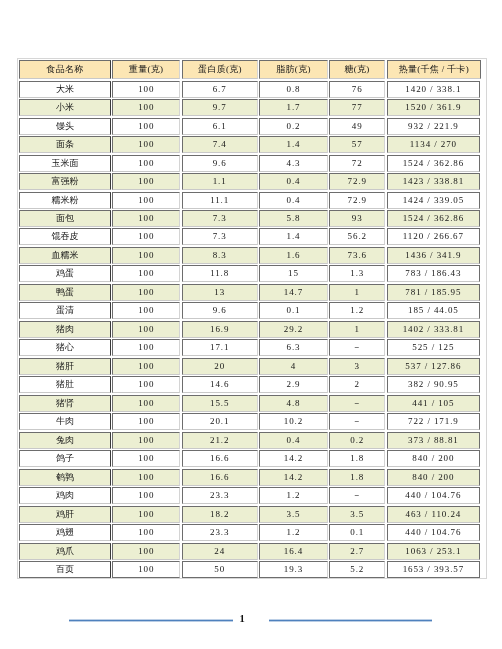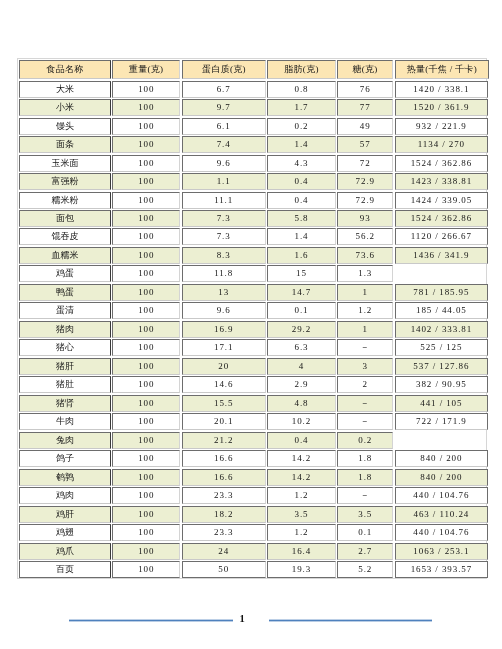--- a/index.html
+++ b/index.html
@@ -17,21 +17,21 @@
         display:flex;align-items:center;justify-content:center;
         font-size:9px;line-height:9px;color:#151515;
         margin:0.55px 1.3px 0.55px 0;flex:0 0 auto;overflow:hidden;white-space:nowrap;}
   .c0{border-right-color:#3a3a3a;}
   .c5{border-right-color:#6d6d6d;}
   .row.last .cell{border-bottom-color:#6d6d6d;text-align:right;}
   .tframe{position:absolute;left:17.0px;top:58.4px;width:470px;height:520.2px;
           border:1px solid #d6d6d6;box-sizing:border-box;pointer-events:none;}
   .row.alt .cell{background:#ecefd2;}
   .hrow .cell{background:#fce6b4;}
-  .c0{width:91.9px}.c1{width:68.2px}.c2{width:84px}.c3{width:69px}.c4{width:56px}.c5{width:93.6px;margin-right:0;}
+  .c0{width:91.9px}.c1{width:68.2px}.c2{width:76px}.c3{width:69px}.c4{width:56px}.c5{width:93.6px;margin-right:0;}
   .num{letter-spacing:0.9px;}
   .hrow .cell{letter-spacing:0.3px;will-change:transform;}
 
   .footer{position:absolute;left:0;top:612px;width:502px;height:14px;}
   .frule{position:absolute;height:3px;top:7px;
          background:linear-gradient(to bottom, rgba(79,129,189,0.38) 0%, rgba(79,129,189,0.38) 33.3%, rgba(79,129,189,1) 33.3%, rgba(79,129,189,1) 66.6%, rgba(79,129,189,0.40) 66.6%, rgba(79,129,189,0.40) 100%);}
   .frule-l{left:69px;width:164px;}
   .frule-r{left:269px;width:163px;}
   .pagenum{position:absolute;left:236px;top:0px;width:12px;text-align:center;will-change:transform;
            font-family:"Liberation Serif",serif;font-size:10.5px;font-weight:bold;color:#111;line-height:14px;}
@@ -129,20 +129,21 @@
     <div class="cell c3 num">1.6</div>
     <div class="cell c4 num">73.6</div>
     <div class="cell c5 num">1436 / 341.9</div>
    </div>
    <div class="row">
     <div class="cell c0 name">鸡蛋</div>
     <div class="cell c1 num">100</div>
     <div class="cell c2 num">11.8</div>
     <div class="cell c3 num">15</div>
     <div class="cell c4 num">1.3</div>
+    <div class="cell c5 num">783 / 186.43</div>
    </div>
    <div class="row alt">
     <div class="cell c0 name">鸭蛋</div>
     <div class="cell c1 num">100</div>
     <div class="cell c2 num">13</div>
     <div class="cell c3 num">14.7</div>
     <div class="cell c4 num">1</div>
     <div class="cell c5 num">781 / 185.95</div>
    </div>
    <div class="row">
@@ -200,20 +201,21 @@
     <div class="cell c3 num">10.2</div>
     <div class="cell c4 num">－</div>
     <div class="cell c5 num">722 / 171.9</div>
    </div>
    <div class="row alt">
     <div class="cell c0 name">兔肉</div>
     <div class="cell c1 num">100</div>
     <div class="cell c2 num">21.2</div>
     <div class="cell c3 num">0.4</div>
     <div class="cell c4 num">0.2</div>
+    <div class="cell c5 num">373 / 88.81</div>
    </div>
    <div class="row">
     <div class="cell c0 name">鸽子</div>
     <div class="cell c1 num">100</div>
     <div class="cell c2 num">16.6</div>
     <div class="cell c3 num">14.2</div>
     <div class="cell c4 num">1.8</div>
     <div class="cell c5 num">840 / 200</div>
    </div>
    <div class="row alt">

